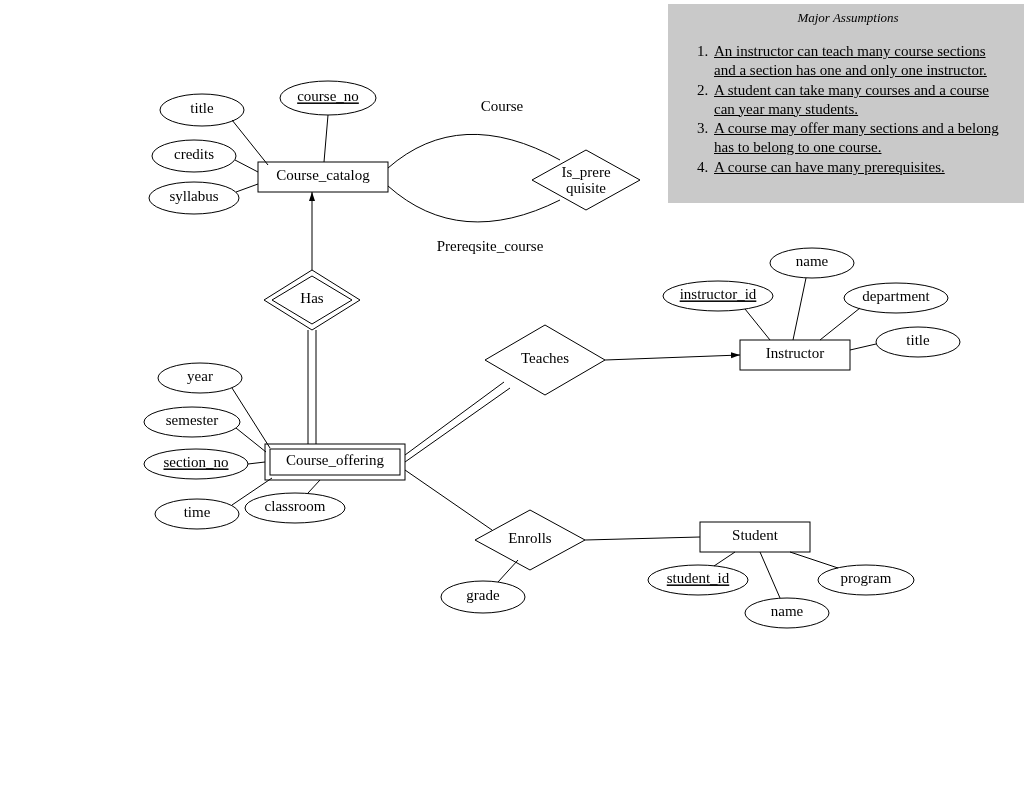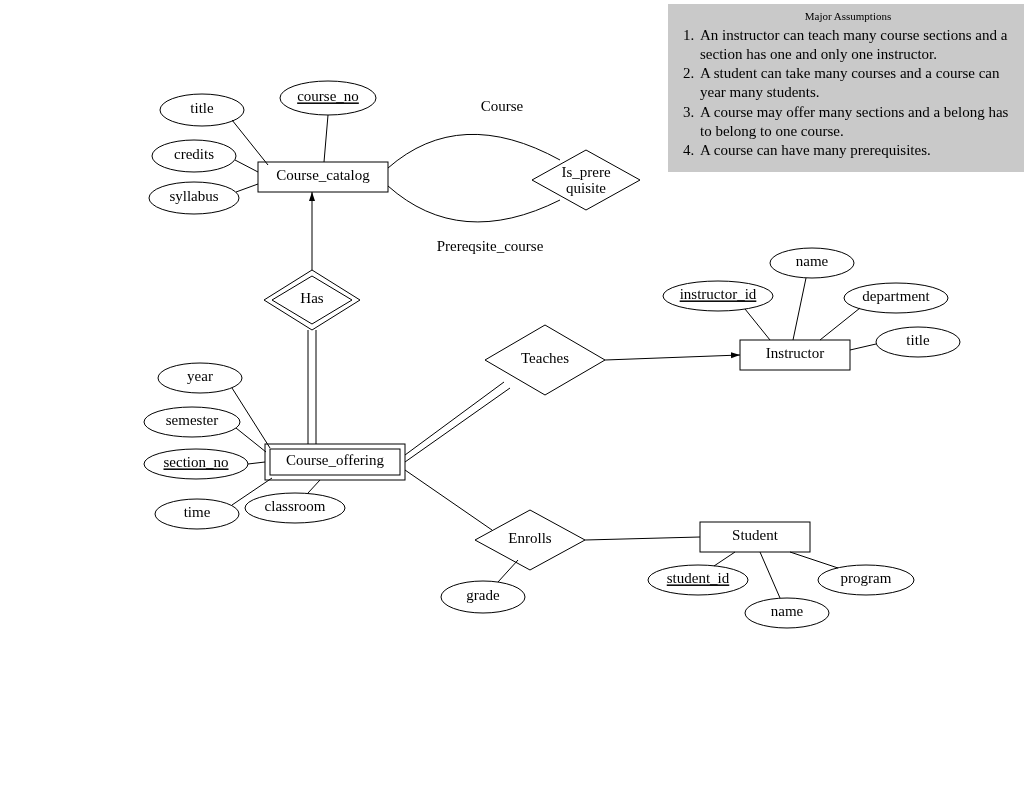--- a/index.html
+++ b/index.html
@@ -19,26 +19,28 @@
   .assumptions {
     position: absolute;
     background: #c9c9c9;
     padding: 6px 10px 10px 10px;
     font-size: 15px;
     line-height: 1.25;
     width: 340px;
   }
   .assumptions .title {
     text-align: center;
-    font-size: 11px;
+    font-size: 13px;
     margin-bottom: 2px;
+    font-style: italic;
   }
   .assumptions ol {
-    margin: 2px;
+    margin: 16px;
     padding-left: 18px;
+    text-decoration: underline;
   }
   .assumptions li {
     margin-bottom: 1px;
     padding-left: 2px;
   }
   svg {
     position: absolute;
     left: 0;
     top: 0;
   }

